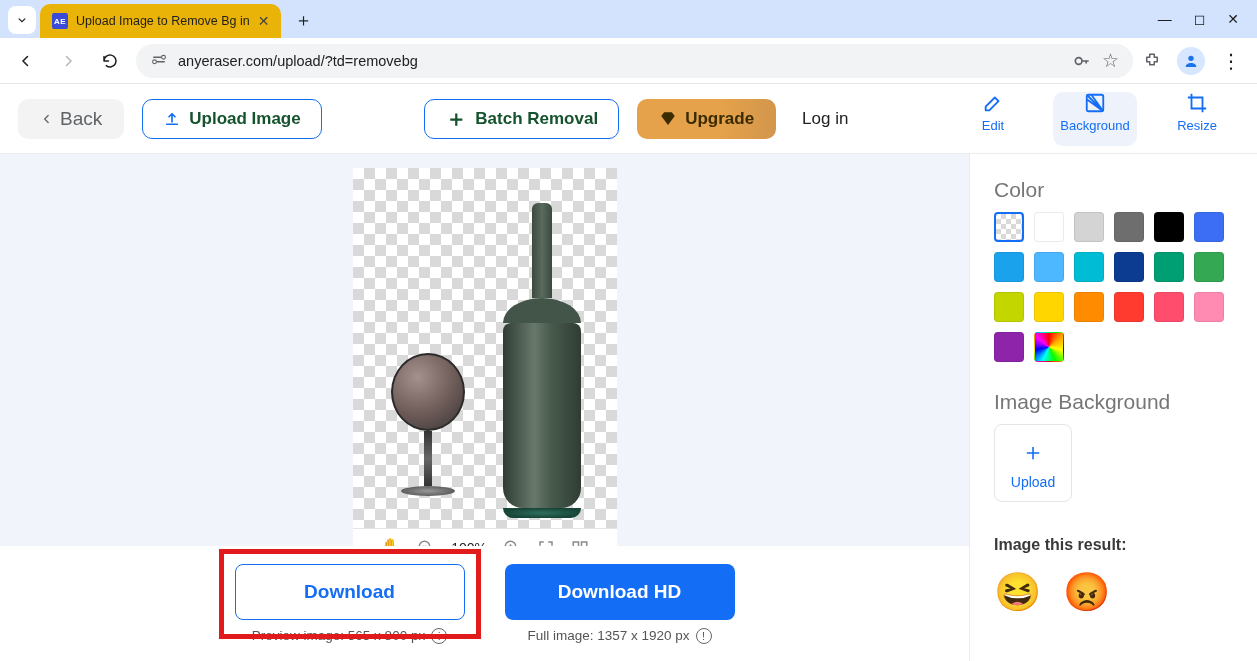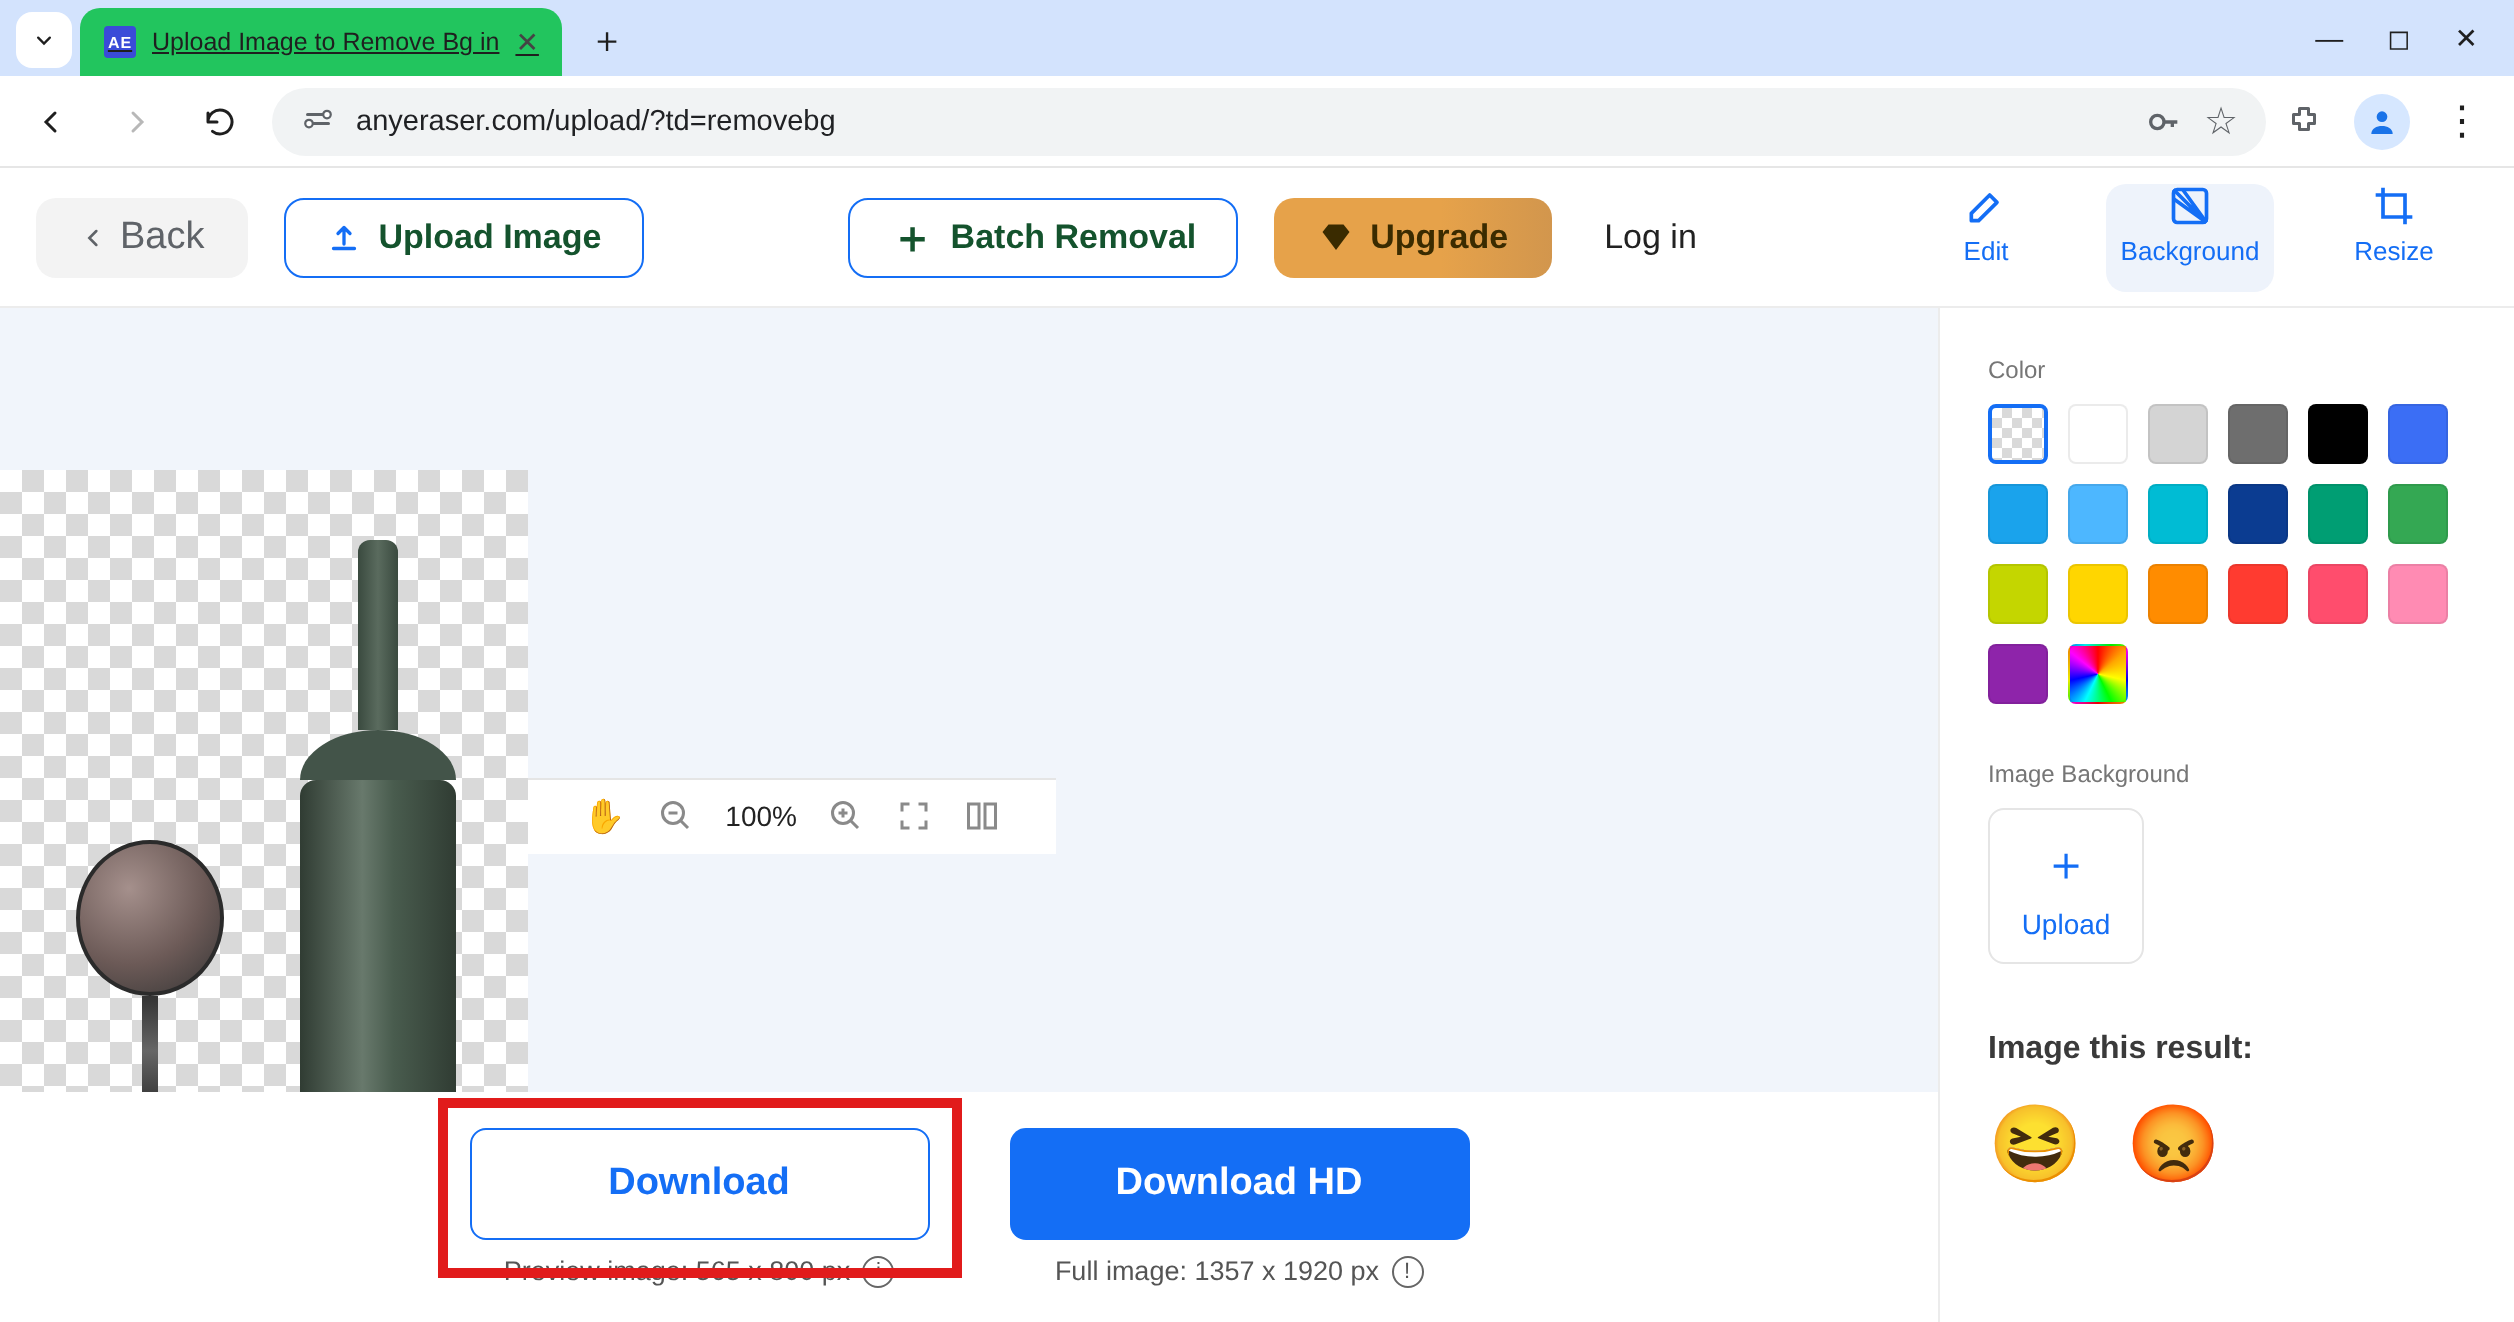--- a/index.html
+++ b/index.html
@@ -1,21 +1,21 @@
 <!DOCTYPE html>
 <html><head>
 <meta charset="utf-8">
 <style>
   * { box-sizing: border-box; margin: 0; padding: 0; font-family: "Segoe UI", Arial, sans-serif; }
   html, body { width: 1257px; height: 661px; overflow: hidden; background: #fff; }
 
   
   .chrome-top { height: 38px; background: #d3e3fd; display: flex; align-items: flex-end; }
   .tab-dropdown { width: 28px; height: 28px; border-radius: 8px; background: #fff; display:flex; align-items:center; justify-content:center; margin: 0 4px 0 8px; position:relative; top:-4px;}
-  .tab { display:flex; align-items:center; gap:8px; background:#22c55e; border-radius:10px 10px 0 0; height:34px; padding:17px 12px; min-width:230px; font-size:12.5px; color:#1f1f1f;text-decoration:underline;}
+  .tab { display:flex; align-items:center; gap:8px; background:#eab308; border-radius:10px 10px 0 0; height:34px; padding:17px 12px; min-width:230px; font-size:12.5px; color:#1f1f1f;}
   .tab .favicon { width:16px; height:16px; border-radius:2px; background:#3a4bd8; color:#fff; font-size:8px; font-weight:700; display:flex; align-items:center; justify-content:center; letter-spacing:0.5px;}
   .tab .title { flex:1; white-space:nowrap; overflow:hidden; text-overflow:ellipsis; }
   .tab .close { font-size:14px; color:#444; }
   .new-tab { width:28px; height:28px; display:flex; align-items:center; justify-content:center; font-size:18px; color:#1f1f1f; margin-left:8px; position:relative; top:-4px;}
   .chrome-top .spacer { flex:1; }
   .win-controls { display:flex; gap:22px; padding:0 18px; align-self:center; font-size:14px; color:#1f1f1f; }
 
   .chrome-nav { height:46px; background:#fff; border-bottom:1px solid #e6e6e6; display:flex; align-items:center; gap:10px; padding:0 10px; }
   .nav-btn { width:32px; height:32px; display:flex; align-items:center; justify-content:center; color:#1f1f1f; border-radius:50%; }
   .nav-btn.disabled { color:#b8b8b8; }
@@ -30,21 +30,21 @@
   .blue-outline { border:1px solid #146ef5; color:#14532d; background:#fff; border-radius:10px; height:40px; padding:0 20px; display:flex; align-items:center; gap:8px; font-size:17px; font-weight:600;}
   .upgrade-btn { background:linear-gradient(90deg,#e6a24a 0%, #e6a24a 60%, #d2964d 100%); height:40px; border-radius:10px; padding:0 22px; display:flex; align-items:center; gap:8px; color:#3a2b00; font-size:17px; font-weight:700;}
   .login-link { color:#222; font-size:17px; margin-left:8px; }
   .app-toolbar .flex { flex:1; }
   .tool-tab { width:84px; height:54px; border-radius:10px; display:flex; flex-direction:column; align-items:center; gap:4px; color:#146ef5; font-size:13px; }
   .tool-tab.active { background:#eef3fb; }
   .tool-tab .ic { font-size:20px; }
 
   
   .main { display:flex; height:calc(661px - 38px - 46px - 70px); }
-  .canvas-wrap { flex:1; background:#f1f5fb; display:flex; flex-direction:row; align-items:center; position:relative; }
+  .canvas-wrap { flex:1; background:#f1f5fb; display:flex; flex-direction:column; align-items:center; position:relative; }
   .canvas { width:264px; height:360px; margin-top:14px; position:relative; background-color:#fff; 
            background-image:
              linear-gradient(45deg,#d9d9d9 25%,transparent 25%),
              linear-gradient(-45deg,#d9d9d9 25%,transparent 25%),
              linear-gradient(45deg,transparent 75%,#d9d9d9 75%),
              linear-gradient(-45deg,transparent 75%,#d9d9d9 75%);
            background-size:22px 22px;
            background-position:0 0, 0 11px, 11px -11px, -11px 0; }
   .glass { position:absolute; left:30px; bottom:10px; width:90px; height:165px; }
   .bowl { width:74px; height:78px; border-radius:50%; background:radial-gradient(circle at 35% 30%, #a5908c 0%, #6c5a57 55%, #353535 100%); border:2px solid #2b2b2b; margin:0 auto; }
@@ -66,21 +66,21 @@
   .dl-wrap { position:relative; }
   .dl-btn { width:230px; height:56px; border-radius:8px; display:flex; align-items:center; justify-content:center; font-size:19px; font-weight:600;}
   .dl-outline { border:1px solid #146ef5; color:#146ef5; background:#fff; }
   .dl-solid { background:#146ef5; color:#fff; }
   .red-box { position:absolute; border:5px solid #e11b1b; width:262px; height:90px; top:-15px; left:-16px; pointer-events:none;}
   .dim-text { font-size:13.5px; color:#555; display:flex; align-items:center; gap:6px;}
   .circle-i { width:16px; height:16px; border:1.5px solid #666; border-radius:50%; display:flex;align-items:center;justify-content:center; font-size:11px;}
 
   
   .side-panel { width:288px; background:#fff; border-left:1px solid #ececec; padding:24px 24px 0; overflow:hidden;}
-  .side-panel .label { color:#767676; font-size:12px; margin-bottom:10px; }
+  .side-panel .label { color:#767676; font-size:21px; margin-bottom:10px; }
   .swatches { display:flex; flex-wrap:wrap; gap:10px; margin-bottom:28px;}
   .sw { width:30px; height:30px; border-radius:4px; border:1px solid rgba(0,0,0,0.08);}
   .sw.transparent { border:2px solid #146ef5;
     background-image:linear-gradient(45deg,#d9d9d9 25%,transparent 25%),linear-gradient(-45deg,#d9d9d9 25%,transparent 25%),linear-gradient(45deg,transparent 75%,#d9d9d9 75%),linear-gradient(-45deg,transparent 75%,#d9d9d9 75%);
     background-size:10px 10px; background-position:0 0,0 5px,5px -5px,-5px 0; background-color:#fff;}
   .sw.rainbow { background:conic-gradient(red,orange,yellow,lime,cyan,blue,magenta,red);}
   .upload-box { width:78px; height:78px; border:1px solid #e5e5e5; border-radius:8px; display:flex; flex-direction:column; align-items:center; justify-content:center; gap:6px; color:#146ef5; font-size:14px; margin-bottom:34px;}
   .upload-box .plus { font-size:24px; font-weight:300;}
   .rate-label { color:#3a3a3a; font-size:16px; font-weight:600; margin-bottom:16px;}
   .emojis { display:flex; gap:22px; font-size:38px; }

